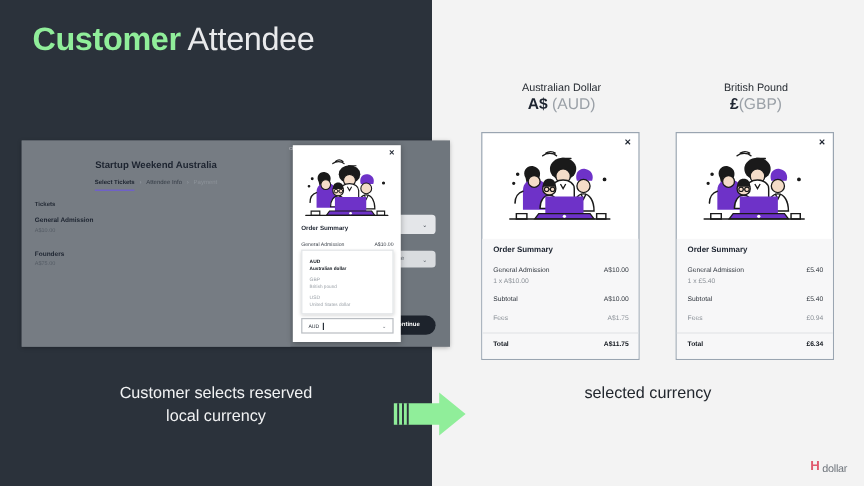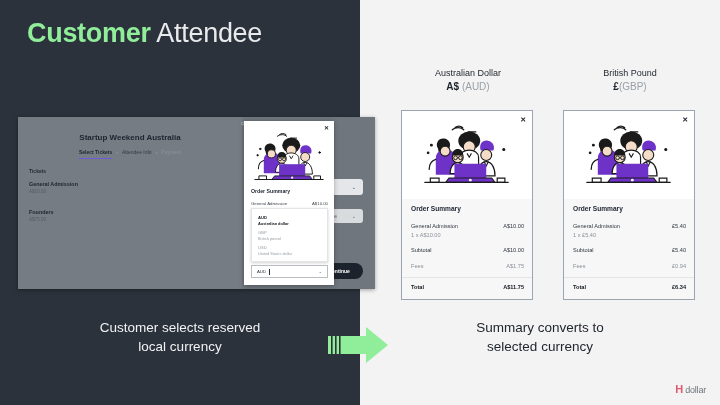--- a/index.html
+++ b/index.html
@@ -72,21 +72,21 @@
   .cap-right{position:absolute;left:360px;top:318px;width:360px;text-align:center;color:#22272e;
              font-size:13.5px;line-height:19px;}
 
   
   .arrow-wrap{position:absolute;left:328px;top:325px;width:62px;height:40px;}
   .arrow-wrap svg{display:block;}
 
   
   .ch{position:absolute;text-align:center;width:160px;}
   .ch .nm{font-size:9px;color:#262b32;line-height:13px;}
-  .ch .cd{font-size:10px;line-height:13px;}
+  .ch .cd{font-size:13px;line-height:13px;}
   .ch .cd .sym{font-weight:bold;color:#1d2430;}
   .ch .cd .code{color:#9aa0a7;}
   .ch-a{left:388px;top:67px;}
   .ch-b{left:550px;top:67px;}
 
   
   .card{position:absolute;top:110px;width:130px;height:188px;background:#fff;border:1.5px solid #9aa5b1;}
   .card-a{left:401px;}
   .card-b{left:563px;}
   .card .close{position:absolute;right:6px;top:5px;font-size:7px;font-weight:bold;color:#1d2430;line-height:1;}
@@ -222,21 +222,20 @@
         <span class="cg">⌄</span>
       </div>
     </div>
   </div>
 
   <div class="cap-left">
     <div>Customer selects reserved</div>
     <div>local currency</div>
   </div>
   <div class="cap-right">
-    <div>Summary converts to</div>
     <div>selected currency</div>
   </div>
 
   <div class="arrow-wrap">
     <svg width="62" height="40" viewBox="0 0 62 40">
       <path d="M0 11 H38 V2 L60 20 L38 38 V29 H0 Z" fill="#90ee9a"></path>
       <rect x="3" y="11" width="1.6" height="18" fill="#2b323b"></rect>
       <rect x="7" y="11" width="1.6" height="18" fill="#2b323b"></rect>
       <rect x="11" y="11" width="1.6" height="18" fill="#2b323b"></rect>
     </svg>

